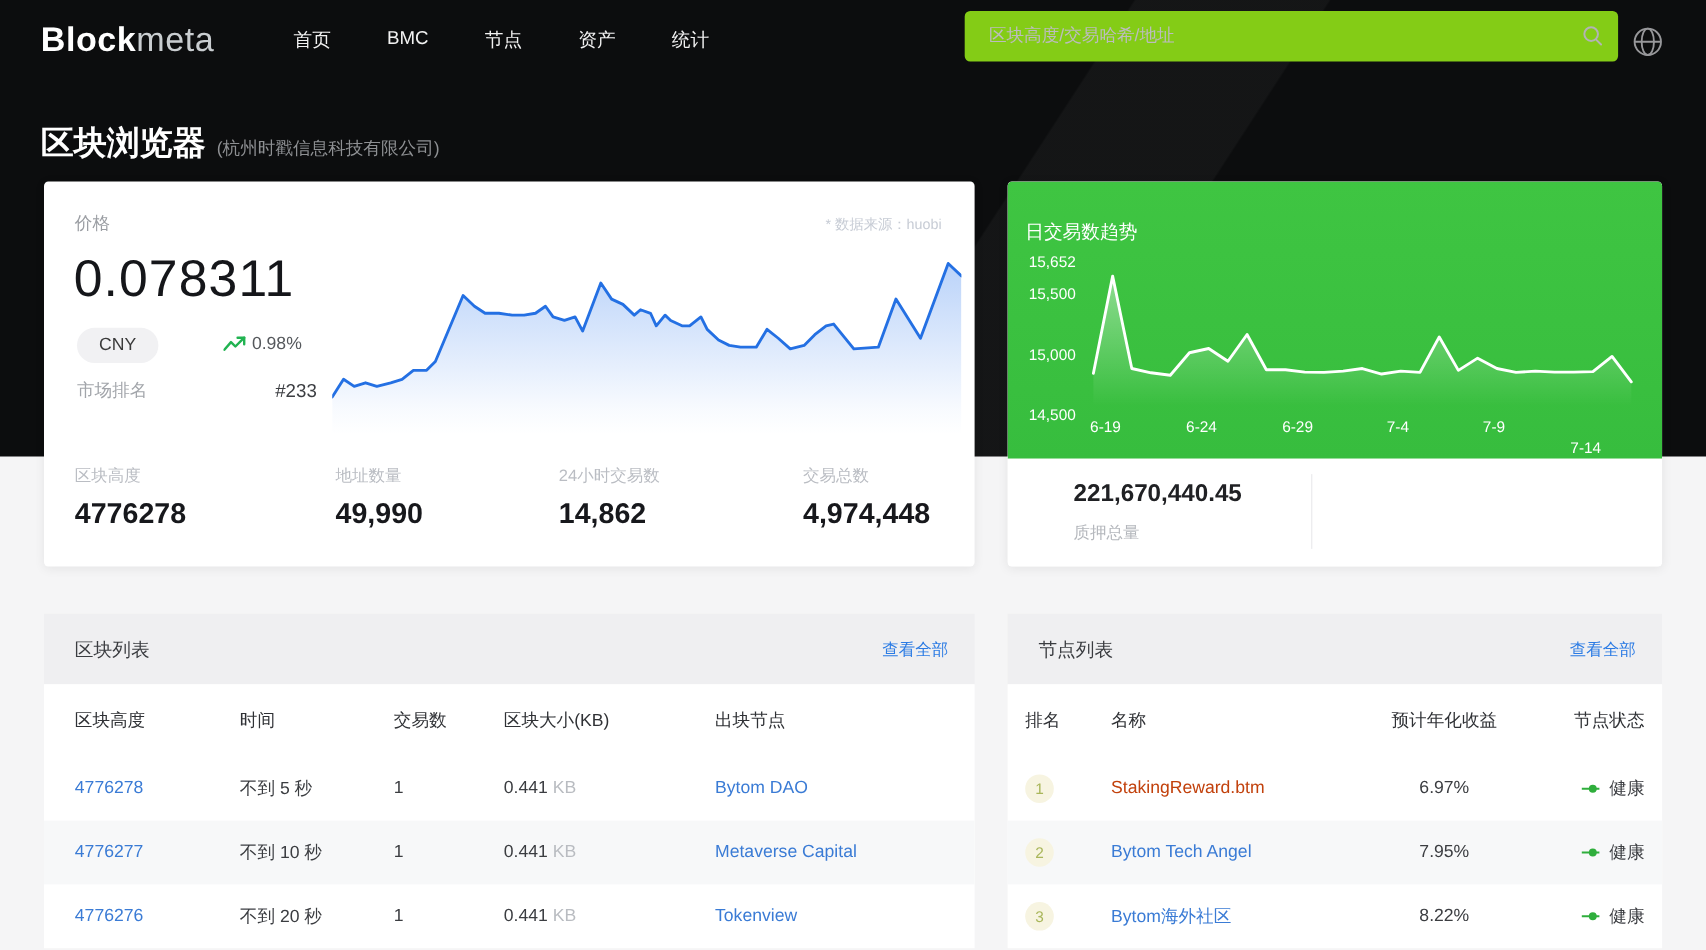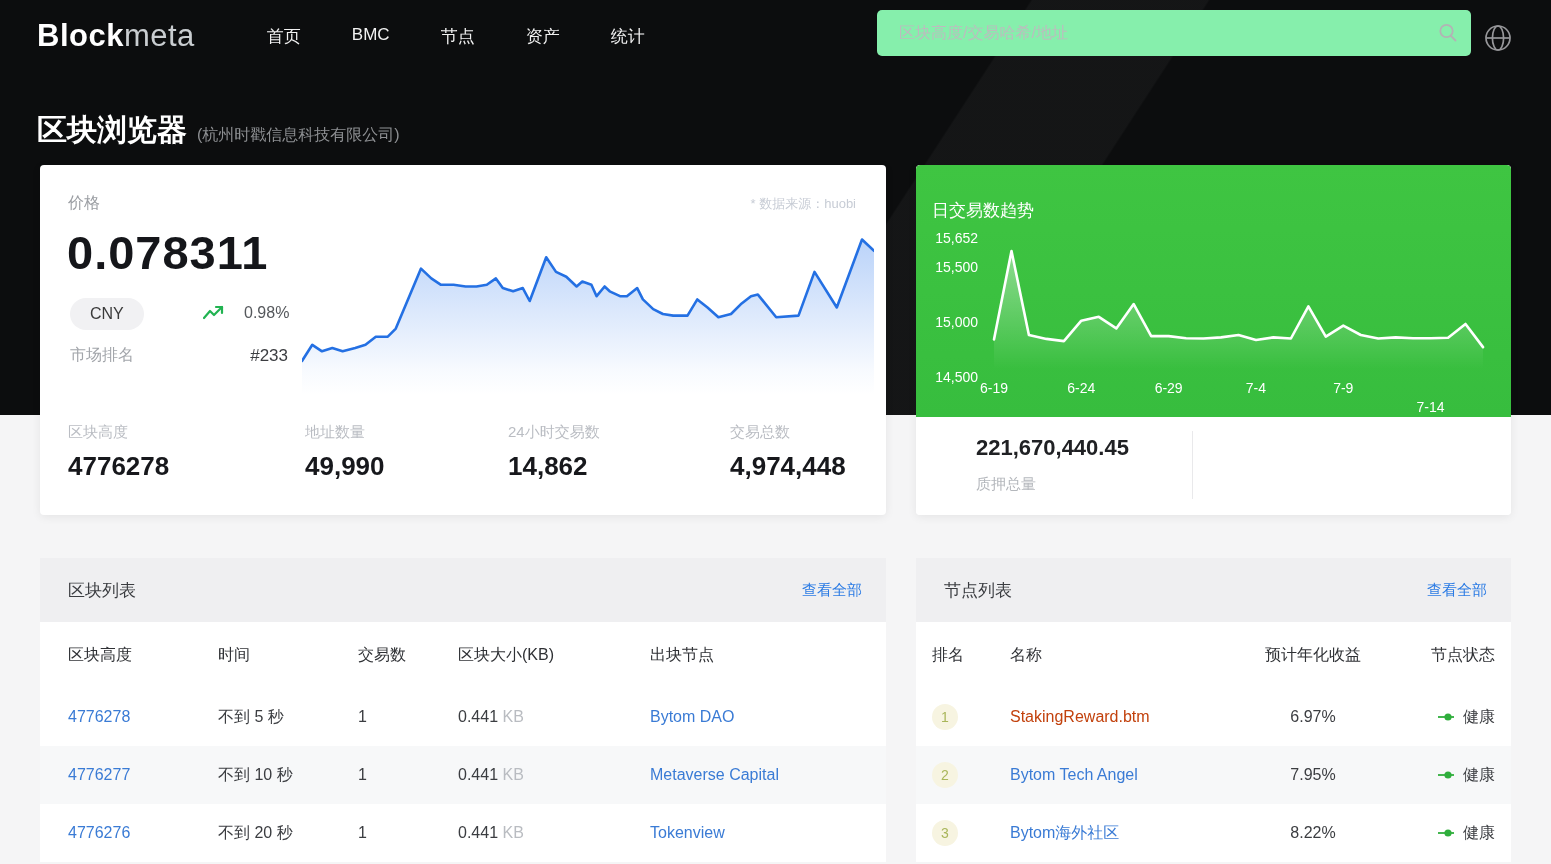--- a/index.html
+++ b/index.html
@@ -19,56 +19,56 @@
   .hero .decor2 { position:absolute; left:-80px; top:120px; width:600px; height:500px;
     background:linear-gradient(155deg, transparent 55%, rgba(255,255,255,0.025) 55.3%); }
 
   
   .topbar { position:absolute; left:0; top:0; width:1242px; height:72px; display:flex; align-items:center; z-index:5; }
   .logo { margin-left:37px; font-size:31px; letter-spacing:.5px; cursor:pointer; white-space:nowrap; }
   .logo .b { font-weight:700; color:#ffffff; }
   .logo .m { font-weight:300; color:#c9cdd0; }
   .nav { display:flex; margin-left:72px; gap:51px; }
   .nav a { color:#f2f2f2; font-size:17px; }
-  .search-wrap { position:absolute; left:877px; top:10px; width:594px; height:46px; background:#86efac; border-radius:5px; display:flex; align-items:center; }
+  .search-wrap { position:absolute; left:877px; top:10px; width:594px; height:46px; background:#84cc16; border-radius:5px; display:flex; align-items:center; }
   .search-wrap input { flex:1; border:none; outline:none; height:100%; padding:0 10px 0 22px; font-size:16px; color:#333; background:transparent; font-family:inherit; }
   .search-wrap input::placeholder { color:#bcbcbe; }
   .search-btn { width:46px; height:46px; display:flex; align-items:center; justify-content:center; cursor:pointer; }
   .globe { position:absolute; left:1483px; top:23px; width:30px; height:30px; cursor:pointer; }
 
   
   .page-head { position:absolute; left:37px; top:110px; z-index:5; display:flex; align-items:baseline; }
   .page-head h1 { font-size:30px; font-weight:700; color:#ffffff; }
   .page-head .sub { margin-left:10px; font-size:16px; color:#8e9093; font-weight:400; }
 
   
   .card { position:absolute; background:#ffffff; border-radius:4px; box-shadow:0 2px 10px rgba(0,0,0,.07); z-index:4; }
   .price-card { left:40px; top:165px; width:846px; height:350px; }
   .trend-card { left:916px; top:165px; width:595px; height:350px; overflow:hidden; }
 
   
   .p-label { position:absolute; left:28px; top:28px; font-size:16px; color:#9b9ea3; }
   .p-source { position:absolute; right:30px; top:30px; font-size:13px; color:#c7ccd5; }
-  .p-value { position:absolute; left:27px; top:60px; font-size:47px; font-weight:700; color:#15161a; letter-spacing:1px; }
+  .p-value { position:absolute; left:27px; top:60px; font-size:47px; font-weight:400; color:#15161a; letter-spacing:1px; }
   .p-cny { position:absolute; left:30px; top:133px; background:#f1f1f3; border-radius:18px; padding:7px 20px; font-size:16px; color:#3a3a3a; cursor:pointer; }
-  .p-change { position:absolute; left:163px; top:139px; display:flex; align-items:center; gap:19px; font-size:16px; color:#55585c; }
+  .p-change { position:absolute; left:163px; top:139px; display:flex; align-items:center; gap:4px; font-size:16px; color:#55585c; }
   .p-rank { position:absolute; left:30px; top:180px; width:218px; display:flex; justify-content:space-between; align-items:center; }
   .p-rank .rl { font-size:16px; color:#a2a5aa; }
   .p-rank .rv { font-size:17px; color:#3b3d41; }
   .spark { position:absolute; left:262px; top:68px; }
   .p-stats { position:absolute; left:28px; top:258px; right:20px; display:grid; grid-template-columns:237px 203px 222px auto; }
   .p-stats .lab { font-size:15px; color:#babdc3; }
   .p-stats .val { margin-top:9px; font-size:26px; font-weight:700; color:#17181c; }
 
   
   .green { position:relative; width:595px; height:252px; background:linear-gradient(180deg,#3fc542 0%,#37bd3e 100%); border-radius:4px 4px 0 0; }
   .g-title { position:absolute; left:16px; top:34px; font-size:17px; color:#ffffff; }
   .g-svg { position:absolute; left:70px; top:78px; }
   .gy-label { position:absolute; left:0; width:62px; text-align:right; font-size:14px; color:#ffffff; }
-  .gx-label { position:absolute; top:215px; width:50px; text-align:center; font-size:14px; color:#ffffff; }
+  .gx-label { position:absolute; top:215px; width:50px; text-align:right; font-size:14px; color:#ffffff; }
   .g-stats { position:relative; height:98px; background:#ffffff; }
   .g-stats .col1 { position:absolute; left:60px; top:18px; }
   .g-stats .col2 { position:absolute; left:324px; top:18px; }
   .g-stats .gv { font-size:22px; font-weight:600; color:#202124; }
   .g-stats .gl { margin-top:14px; font-size:15px; color:#b4b7bc; }
   .g-divider { position:absolute; left:276px; top:14px; width:1px; height:68px; background:#e9e9eb; }
 
   
   .tablebox { position:absolute; top:558px; z-index:3; }
   .tb-left { left:40px; width:846px; }

